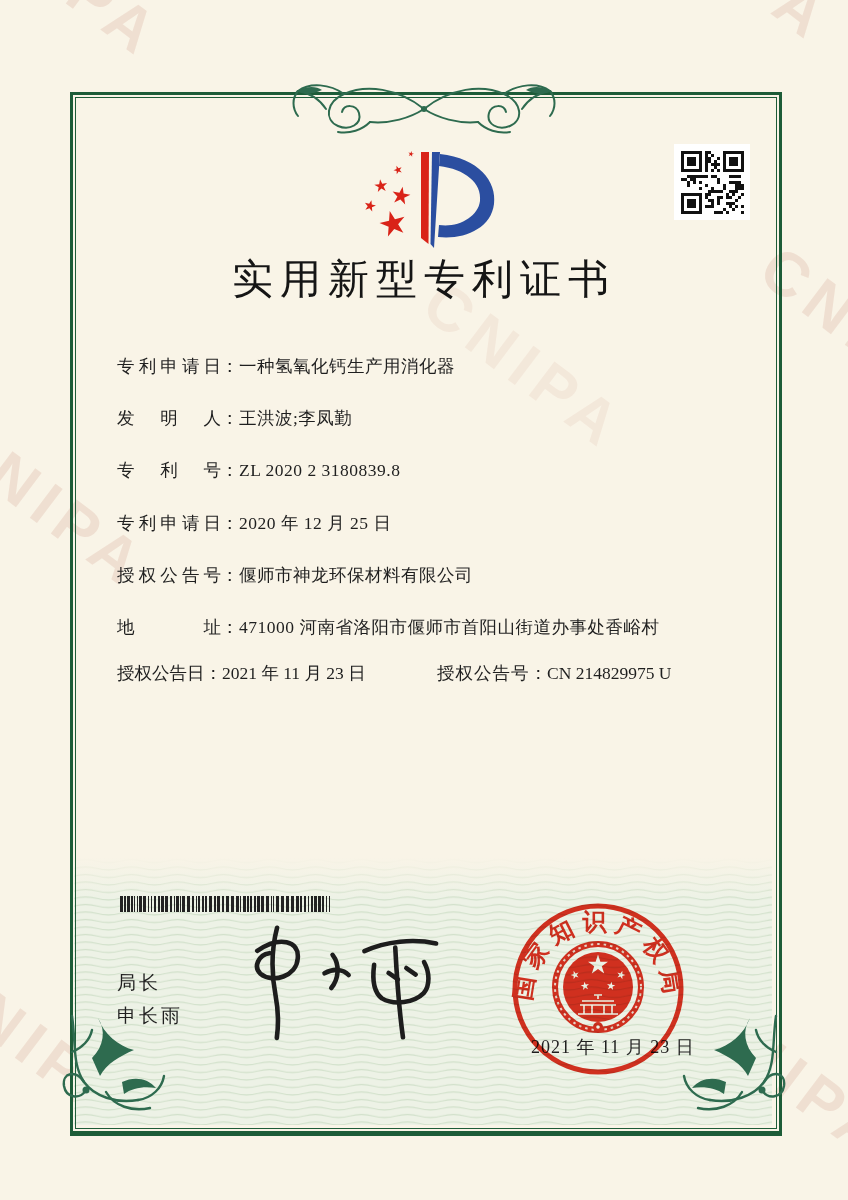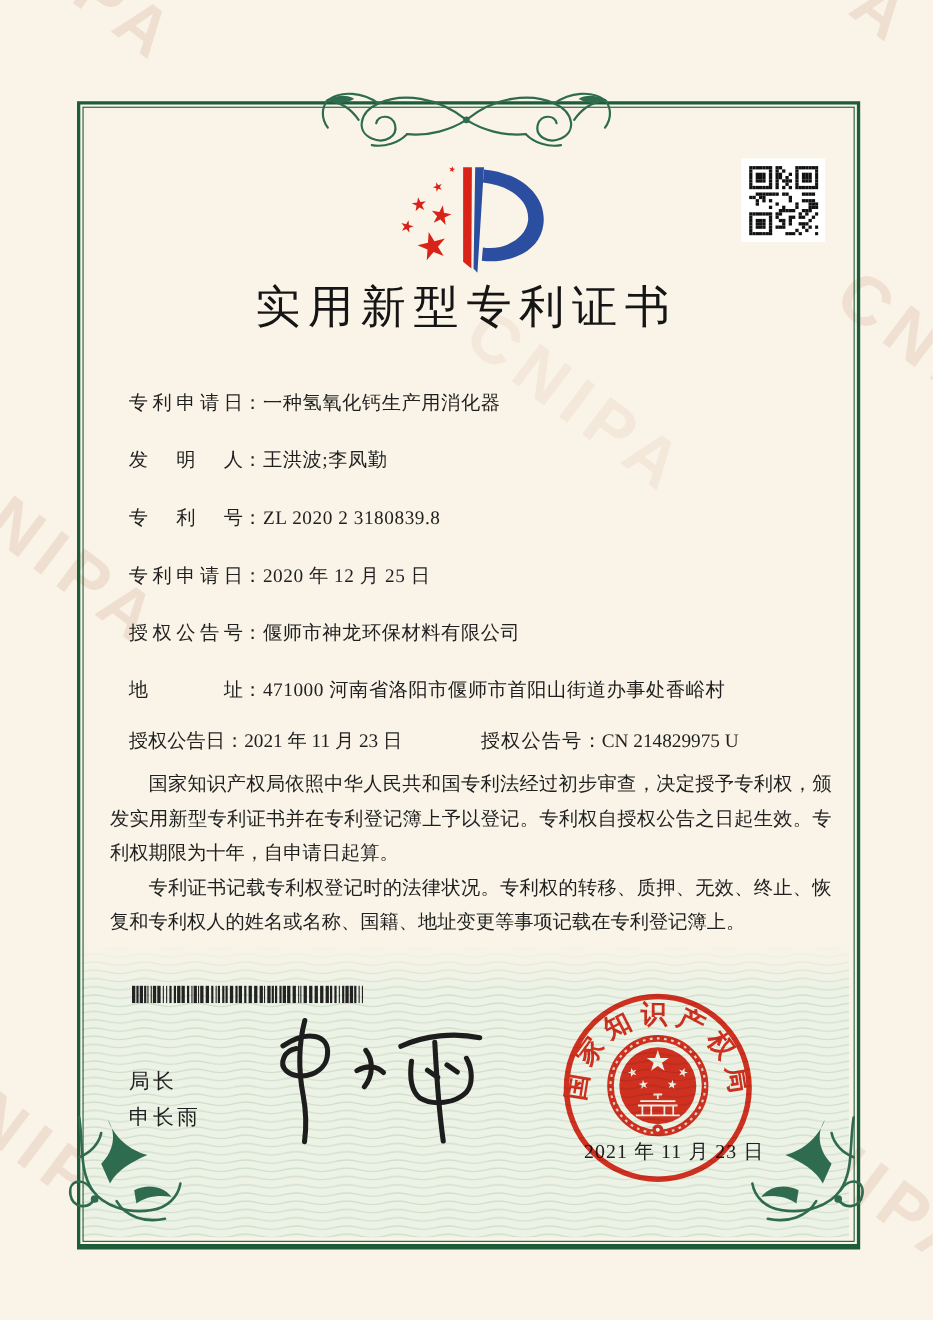--- a/index.html
+++ b/index.html
@@ -384,24 +384,20 @@
       <span class="lbl">地址</span><span class="col">：</span><span class="val">471000 河南省洛阳市偃师市首阳山街道办事处香峪村</span>
     </div>
     <div class="grantrow">
       <span class="lbl">授权公告日</span><span class="col">：</span><span class="val">2021 年 11 月 23 日</span>
       <span class="grant2">
         <span class="lbl2">授权公告号</span><span class="col">：</span><span class="val">CN 214829975 U</span>
       </span>
     </div>
   </div>
 
-  <div class="paras">
-    <p>国家知识产权局依照中华人民共和国专利法经过初步审查，决定授予专利权，颁发实用新型专利证书并在专利登记簿上予以登记。专利权自授权公告之日起生效。专利权期限为十年，自申请日起算。</p>
-    <p>专利证书记载专利权登记时的法律状况。专利权的转移、质押、无效、终止、恢复和专利权人的姓名或名称、国籍、地址变更等事项记载在专利登记簿上。</p>
-  </div>
 
   <div id="barcode" class="barcode"><i style="width: 3px; margin-right: 1px;"></i><i style="width: 2px; margin-right: 1px;"></i><i style="width: 3px; margin-right: 1px;"></i><i style="width: 2px; margin-right: 1px;"></i><i style="width: 1px; margin-right: 2px;"></i><i style="width: 1px; margin-right: 1px;"></i><i style="width: 3px; margin-right: 1px;"></i><i style="width: 3px; margin-right: 2px;"></i><i style="width: 1px; margin-right: 2px;"></i><i style="width: 1px; margin-right: 2px;"></i><i style="width: 2px; margin-right: 2px;"></i><i style="width: 2px; margin-right: 1px;"></i><i style="width: 3px; margin-right: 1px;"></i><i style="width: 3px; margin-right: 2px;"></i><i style="width: 2px; margin-right: 2px;"></i><i style="width: 1px; margin-right: 1px;"></i><i style="width: 3px; margin-right: 1px;"></i><i style="width: 1px; margin-right: 1px;"></i><i style="width: 3px; margin-right: 2px;"></i><i style="width: 3px; margin-right: 2px;"></i><i style="width: 2px; margin-right: 2px;"></i><i style="width: 1px; margin-right: 1px;"></i><i style="width: 2px; margin-right: 2px;"></i><i style="width: 2px; margin-right: 1px;"></i><i style="width: 2px; margin-right: 2px;"></i><i style="width: 3px; margin-right: 2px;"></i><i style="width: 2px; margin-right: 1px;"></i><i style="width: 3px; margin-right: 2px;"></i><i style="width: 2px; margin-right: 2px;"></i><i style="width: 3px; margin-right: 2px;"></i><i style="width: 3px; margin-right: 2px;"></i><i style="width: 3px; margin-right: 1px;"></i><i style="width: 1px; margin-right: 2px;"></i><i style="width: 3px; margin-right: 1px;"></i><i style="width: 2px; margin-right: 1px;"></i><i style="width: 2px; margin-right: 2px;"></i><i style="width: 2px; margin-right: 1px;"></i><i style="width: 3px; margin-right: 1px;"></i><i style="width: 3px; margin-right: 2px;"></i><i style="width: 3px; margin-right: 2px;"></i><i style="width: 1px; margin-right: 1px;"></i><i style="width: 1px; margin-right: 2px;"></i><i style="width: 3px; margin-right: 2px;"></i><i style="width: 3px; margin-right: 2px;"></i><i style="width: 3px; margin-right: 2px;"></i><i style="width: 3px; margin-right: 2px;"></i><i style="width: 3px; margin-right: 1px;"></i><i style="width: 2px; margin-right: 2px;"></i><i style="width: 2px; margin-right: 2px;"></i><i style="width: 1px; margin-right: 2px;"></i><i style="width: 2px; margin-right: 1px;"></i><i style="width: 3px; margin-right: 1px;"></i><i style="width: 3px; margin-right: 1px;"></i><i style="width: 2px; margin-right: 2px;"></i><i style="width: 1px; margin-right: 2px;"></i><i style="width: 1px; margin-right: 1px;"></i></div>
 
   <div class="officer-title">局长</div>
   <div class="officer-name">申长雨</div>
 
   <svg class="signature" width="208" height="140" viewBox="0 0 208 140">
     <g fill="none" stroke="#1d1d1d" stroke-width="4.6" stroke-linecap="round" stroke-linejoin="round" transform="rotate(-3 104 70)">
       <path d="M34,12 C27,34 26,58 29,80 C31,95 31,106 28,122"></path>
       <path d="M13,34 C36,20 56,26 53,44 C51,61 27,68 15,57 C8,50 14,38 25,37"></path>

